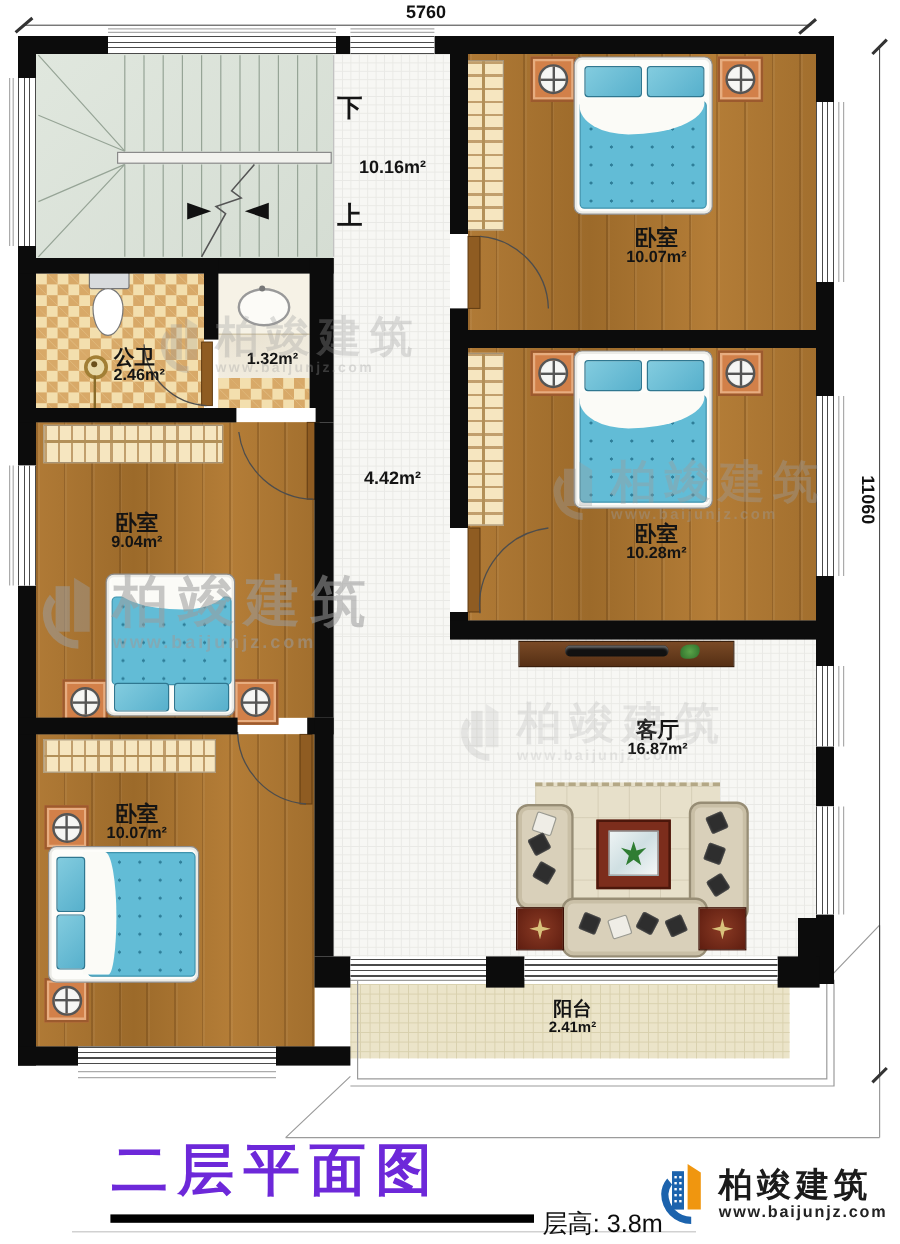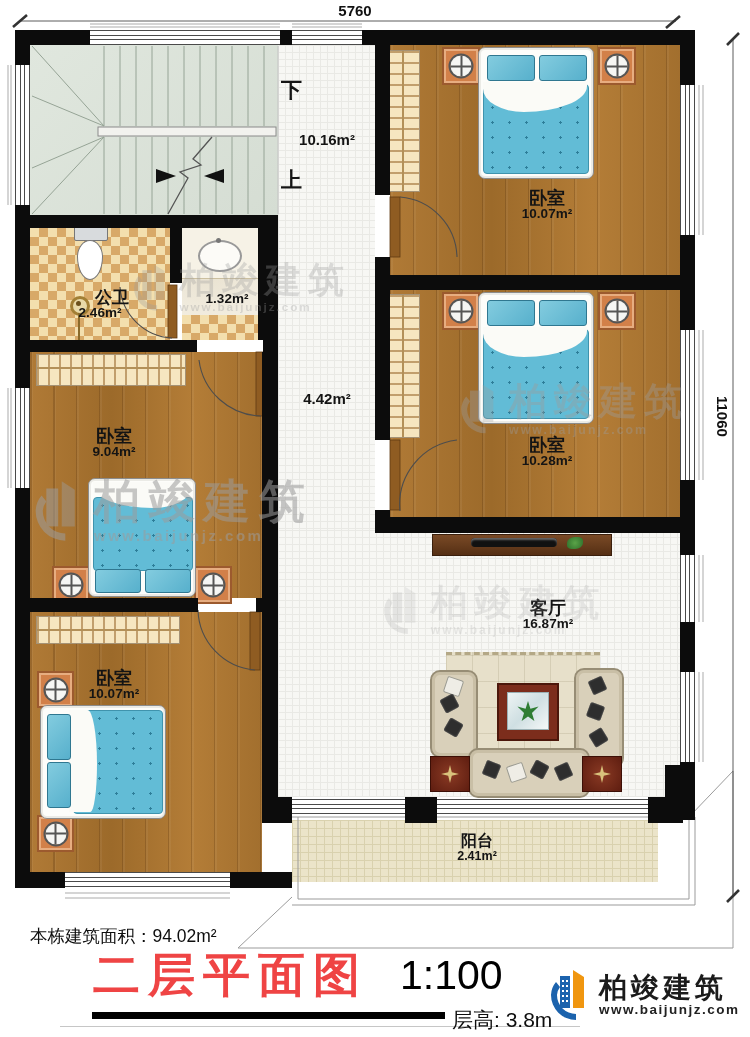--- a/index.html
+++ b/index.html
@@ -63,21 +63,21 @@
   .star4{position:absolute;left:50%;top:50%;width:18px;height:18px;transform:translate(-50%,-50%);
     background:#d9c27c;clip-path:polygon(50% 0,60% 40%,100% 50%,60% 60%,50% 100%,40% 60%,0 50%,40% 40%);}
   .plantstar{position:absolute;left:50%;top:50%;width:22px;height:22px;transform:translate(-50%,-50%);
     background:#2f7d33;clip-path:polygon(50% 0,61% 35%,98% 25%,68% 55%,79% 91%,50% 70%,21% 91%,32% 55%,2% 25%,39% 35%);}
   
   .wm{position:absolute;display:flex;align-items:center;gap:8px;color:#9c9c9c;z-index:7;pointer-events:none;transform-origin:left top;}
   .wm-name{font-size:46px;font-weight:800;letter-spacing:9px;line-height:1;white-space:nowrap;}
   .wm-url{font-size:15px;font-weight:700;letter-spacing:2.5px;margin-top:3px;white-space:nowrap;}
   
   .f-area{position:absolute;left:30px;top:924px;font-size:17.5px;font-weight:500;color:#0d0d0d;z-index:6;}
-  .f-title{position:absolute;left:93px;top:944px;font-size:47px;font-weight:900;letter-spacing:8px;color:#ef4444;z-index:6;}
+  .f-title{position:absolute;left:93px;top:944px;font-size:47px;font-weight:900;letter-spacing:8px;color:#6d28d9;z-index:6;}
   .f-scale{position:absolute;left:400px;top:952px;font-size:41px;font-weight:400;color:#000;z-index:6;}
   .f-bar{position:absolute;left:92px;top:1012px;width:353px;height:7px;background:#000;z-index:6;}
   .f-thin{position:absolute;left:60px;top:1026px;width:520px;height:1px;background:#c6c6c6;z-index:6;}
   .f-height{position:absolute;left:452px;top:1006px;font-size:21px;font-weight:500;color:#0d0d0d;z-index:6;}
   .logo{position:absolute;left:546px;top:968px;display:flex;align-items:center;gap:7px;z-index:8;}
   .logo-name{font-size:28px;font-weight:900;letter-spacing:4px;color:#1b1b1b;line-height:1.05;white-space:nowrap;}
   .logo-url{font-size:13.5px;font-weight:700;letter-spacing:1.5px;color:#222;white-space:nowrap;}
   .dim{position:absolute;font-size:15px;font-weight:700;color:#111;z-index:6;white-space:nowrap;}
 </style>
 </head>
@@ -294,21 +294,21 @@
   <div class="win-v" style="left:680px;top:672px;width:15px;height:90px;"></div>
   <div class="win-h" style="left:65px;top:872px;width:165px;height:16px;"></div>
   <div class="win-h" style="left:292px;top:799px;width:113px;height:16px;"></div>
   <div class="win-h" style="left:437px;top:799px;width:211px;height:16px;"></div>
 
   <div class="lbl dirlbl" style="left:281px;top:76px;">下</div>
   <div class="lbl dirlbl" style="left:281px;top:166px;">上</div>
   <div class="lbl rarea" style="left:327px;top:131px;font-size:15px;">10.16m²</div>
   <div class="lbl rarea" style="left:327px;top:390px;font-size:15px;">4.42m²</div>
   <div class="lbl rname" style="left:112px;top:286px;font-size:17px;">公卫</div>
-  <div class="lbl rarea" style="left:100px;top:305px;">2.46m²</div>
+  <div class="lbl rarea" style="left:116px;top:305px;">2.46m²</div>
   <div class="lbl rarea" style="left:227px;top:291px;">1.32m²</div>
   <div class="lbl rname" style="left:547px;top:186px;">卧室</div>
   <div class="lbl rarea" style="left:547px;top:206px;">10.07m²</div>
   <div class="lbl rname" style="left:547px;top:433px;">卧室</div>
   <div class="lbl rarea" style="left:547px;top:453px;">10.28m²</div>
   <div class="lbl rname" style="left:114px;top:424px;">卧室</div>
   <div class="lbl rarea" style="left:114px;top:444px;">9.04m²</div>
   <div class="lbl rname" style="left:114px;top:666px;">卧室</div>
   <div class="lbl rarea" style="left:114px;top:686px;">10.07m²</div>
   <div class="lbl rname" style="left:548px;top:596px;">客厅</div>
@@ -357,23 +357,21 @@
         <path d="M30 52 A25 25 0 0 1 5 27 A21 21 0 0 1 10 14 L14 19 A15 15 0 0 0 11 27 A19 19 0 0 0 30 46 Z" fill="#9c9c9c"></path>
         <rect x="14" y="8" width="10" height="32" fill="#9c9c9c"></rect>
         <polygon points="27,2 38,9 38,40 27,40" fill="#9c9c9c" opacity=".8"></polygon>
       </svg>
     <div>
         <div class="wm-name">柏竣建筑</div>
         <div class="wm-url">www.baijunjz.com</div>
       </div>
   </div>
 
-  <div class="f-area">本栋建筑面积：94.02m²</div>
   <div class="f-title">二层平面图</div>
-  <div class="f-scale">1:100</div>
   <div class="f-bar"></div>
   <div class="f-thin"></div>
   <div class="f-height">层高: 3.8m</div>
   <div class="logo">
     <svg width="46" height="54" viewBox="0 0 46 54">
       <path d="M30 52 A25 25 0 0 1 5 27 A21 21 0 0 1 10 14 L14 19 A15 15 0 0 0 11 27 A19 19 0 0 0 30 46 Z" fill="#1c63ad"></path>
       <rect x="14" y="8" width="10" height="32" fill="#1c63ad"></rect>
       <g fill="#fff">
           <rect x="16" y="12" width="2" height="2"></rect>
           <rect x="20" y="12" width="2" height="2"></rect>

